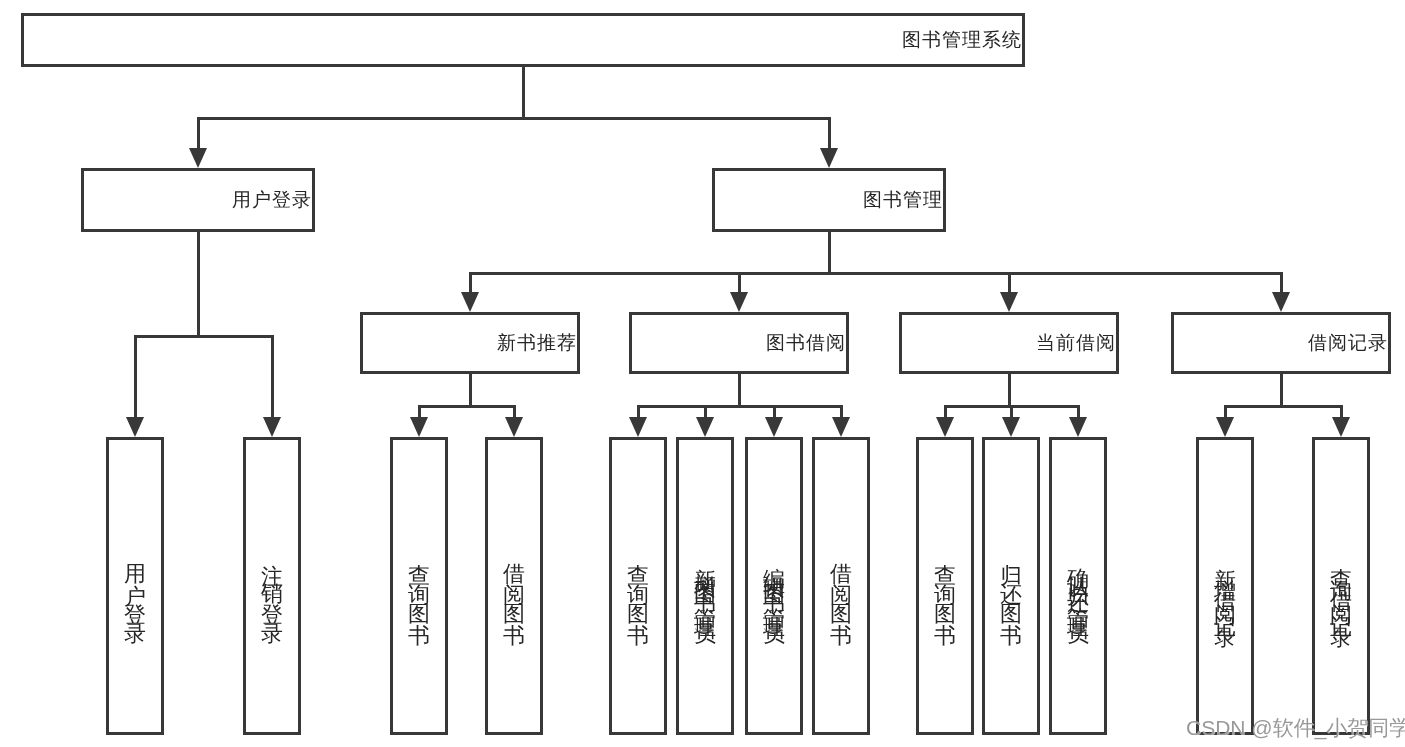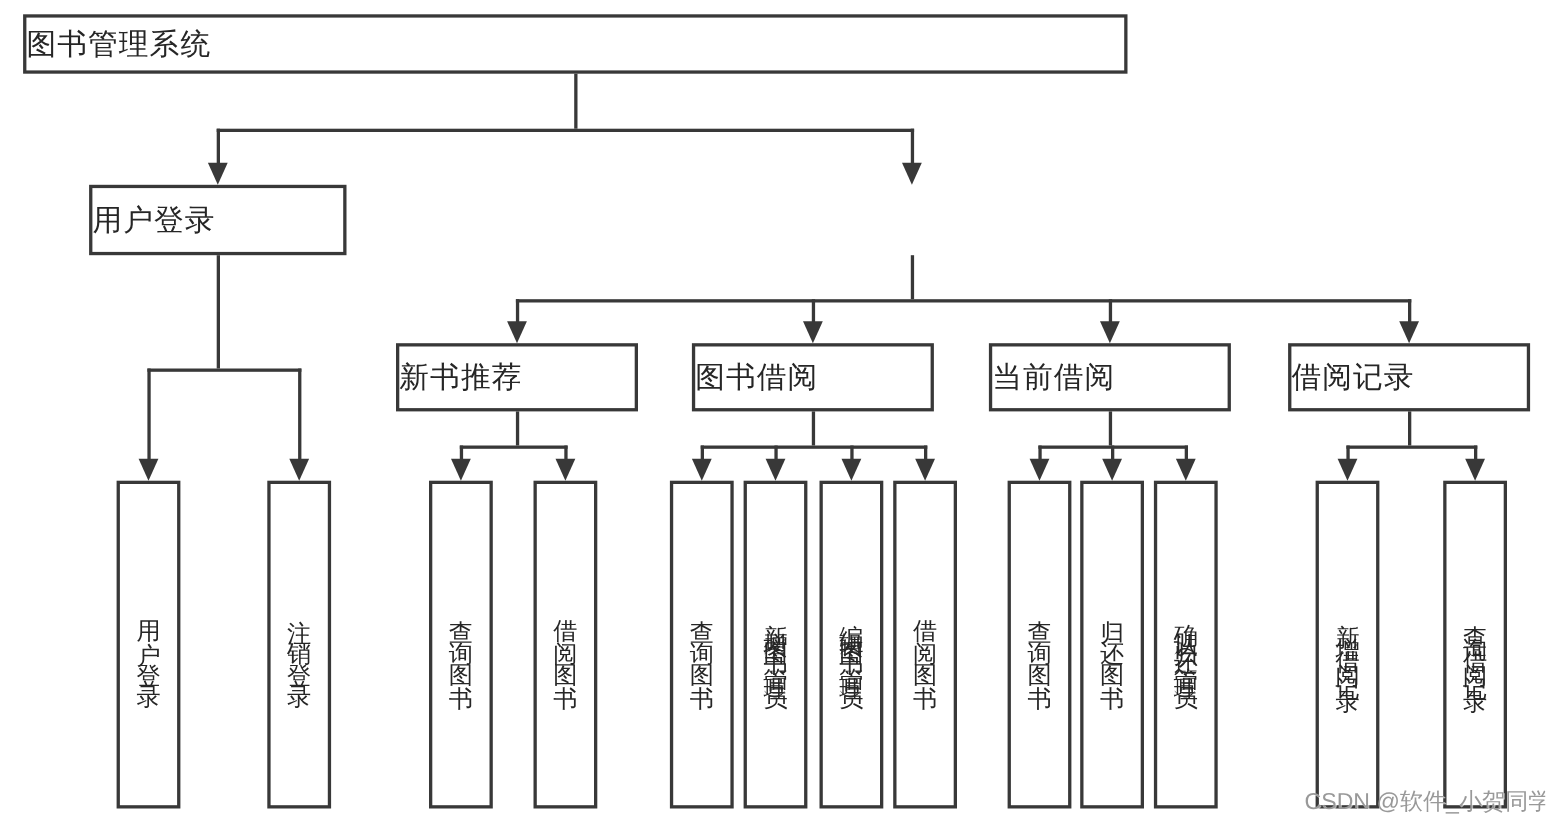--- a/index.html
+++ b/index.html
@@ -6,22 +6,22 @@
     --border:#383838; --line:#383838; --text:#262626; --wm:#999999; --bg:#ffffff;
   }
   html,body{margin:0;padding:0;background:var(--bg);}
   .stage{
     position:relative; width:1405px; height:747px; background:var(--bg);
     overflow:hidden; font-family:"Liberation Sans", sans-serif; color:var(--text);
   }
   .node{
     position:absolute; box-sizing:border-box; background:#fff;
     border:3px solid var(--border);
-    display:flex; align-items:center; justify-content:flex-start;
-    font-size:27px; color:var(--text); letter-spacing:1px;
+    display:flex; align-items:center; justify-content:flex-end;
+    font-size:19px; color:var(--text); letter-spacing:1px;
   }
   .leaf{
     position:absolute; box-sizing:border-box; background:#fff;
     border:3px solid var(--border);
     width:58px; height:298px; top:437px;
     display:flex; align-items:center; justify-content:center;
   }
   .leaf .vlabel{
     writing-mode:vertical-rl; text-orientation:mixed;
     font-size:22px; line-height:1; color:var(--text);
@@ -44,20 +44,23 @@
 <body>
 
 <div class="stage">
 
   <div class="node" style="left:21px;top:13px;width:1004px;height:54px">
     <span>图书管理系统</span>
   </div>
 
   <div class="node" style="left:81px;top:168px;width:234px;height:64px">
     <span>用户登录</span>
+  </div>
+  <div class="node" style="left:712px;top:168px;width:234px;height:64px">
+    <span>图书管理</span>
   </div>
 
   <div class="node" style="left:629px;top:312px;width:220px;height:62px">
     <span>图书借阅</span>
   </div>
   <div class="node" style="left:360px;top:312px;width:220px;height:62px">
     <span>新书推荐</span>
   </div>
   <div class="node" style="left:899px;top:312px;width:220px;height:62px">
     <span>当前借阅</span>

